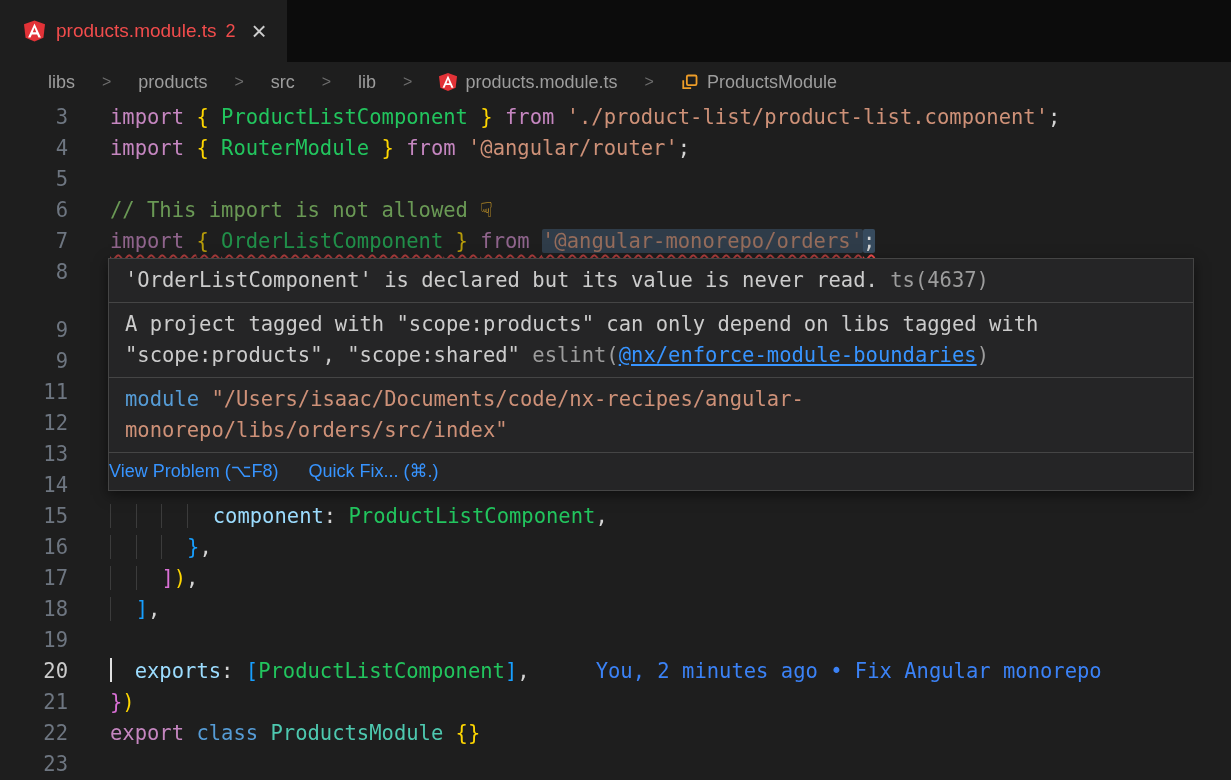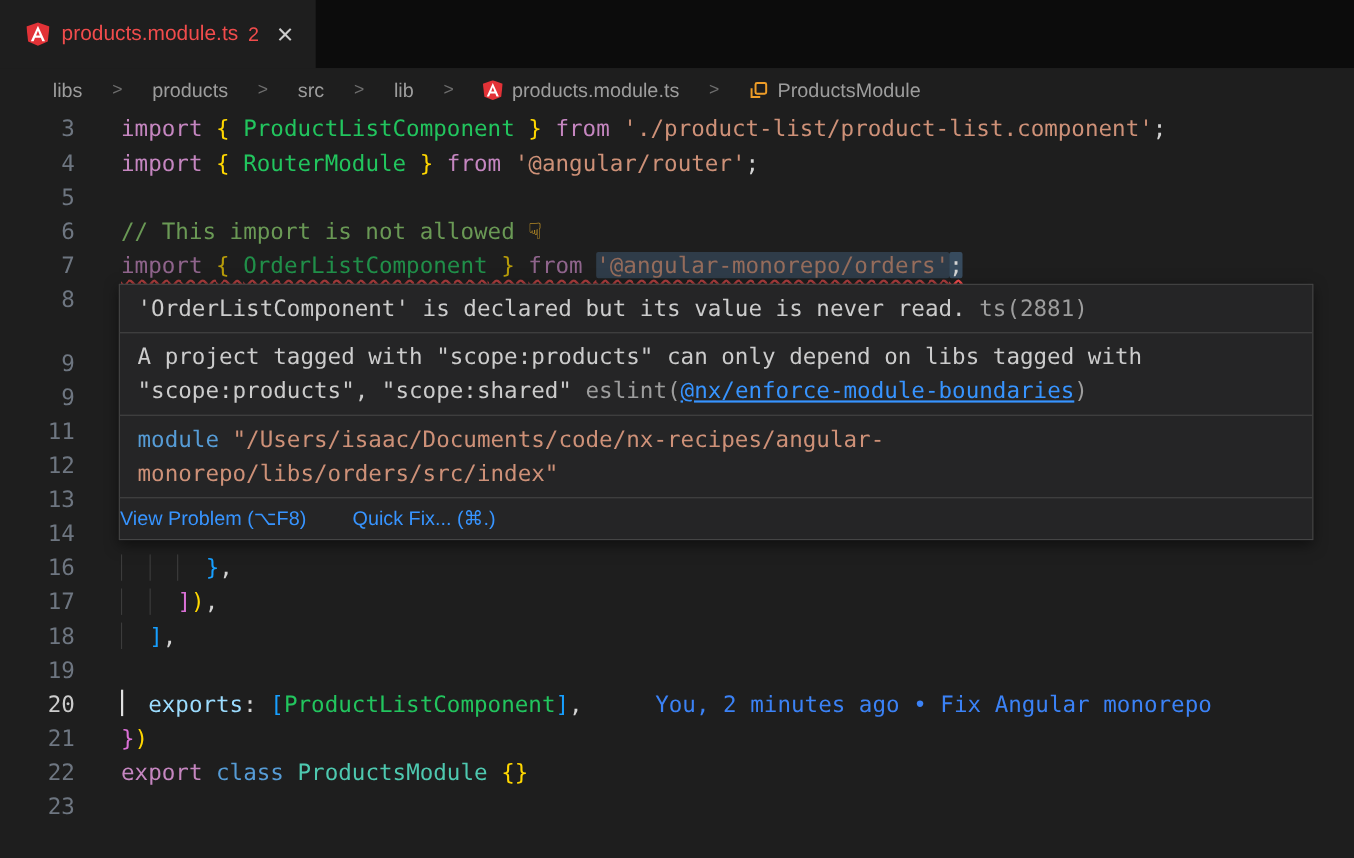--- a/index.html
+++ b/index.html
@@ -48,21 +48,21 @@
   .blame{color:#3b82f6;margin-left:66px}
 
   
   .hover{position:absolute;left:108px;top:156px;width:1086px;background:#252526;border:1px solid #454545;
          box-shadow:0 4px 12px rgba(0,0,0,.5);z-index:10;line-height:31px;color:#cccccc;font-size:20.5px}
   .hsec{padding:6px 16px;border-bottom:1px solid #454545}
   .dsrc{color:#9d9d9d}
   .hlink{color:#3794ff;text-decoration:underline;cursor:pointer}
   .mkw{color:#569CD6}
   .mstr{color:#CE9178}
-  .hactions{padding:6px 0;display:flex;gap:42px;font-family:"Liberation Sans",sans-serif;font-size:18px;line-height:25px}
+  .hactions{padding:6px 0;display:flex;gap:30px;font-family:"Liberation Sans",sans-serif;font-size:18px;line-height:25px}
   .haction{color:#3794ff;cursor:pointer;text-decoration:none}
 </style>
 </head>
 <body>
 
 <div class="tabbar">
   <div class="tab">
     <svg class="tab-icon" viewBox="0 0 16 16">
       <path d="M8 0l8 2.8-1.2 10.4L8 16l-6.8-2.8L0 2.8z" fill="#e23237"></path>
       <path d="M8 2.2L3.1 13h1.9l1-2.4h4l1 2.4h1.9L8 2.2zm1.3 6.8H6.7L8 5.6l1.3 3.4z" fill="#ffffff"></path>
@@ -107,33 +107,34 @@
       <div class="line"><div class="gutter">6</div><div class="code"><span class="tk cm">// This import is not allowed </span><span class="tk emoji">☟</span></div></div>
       <div class="line"><div class="gutter">7</div><div class="code"><span class="sq"><span class="tk kw dm">import </span><span class="tk b1 dm">{ </span><span class="tk cls dm">OrderListComponent</span><span class="tk b1 dm"> } </span><span class="tk kw dm">from </span><span class="tk str hl dm">'@angular-monorepo/orders'</span><span class="tk pl hl">;</span></span></div></div>
       <div class="line"><div class="gutter">8</div><div class="code"></div></div>
       <div class="spacer"></div>
       <div class="line"><div class="gutter">9</div><div class="code"></div></div>
       <div class="line"><div class="gutter">9</div><div class="code"></div></div>
       <div class="line"><div class="gutter">11</div><div class="code"></div></div>
       <div class="line"><div class="gutter">12</div><div class="code"></div></div>
       <div class="line"><div class="gutter">13</div><div class="code"></div></div>
       <div class="line"><div class="gutter">14</div><div class="code"></div></div>
+      <div class="line"><div class="gutter">15</div><div class="code"><span class="tk ig">  </span><span class="tk ig">  </span><span class="tk ig">  </span><span class="tk ig">  </span><span class="tk prop">component</span><span class="tk pl">: </span><span class="tk cls">ProductListComponent</span><span class="tk pl">,</span></div></div>
       <div class="line"><div class="gutter">16</div><div class="code"><span class="tk ig">  </span><span class="tk ig">  </span><span class="tk ig">  </span><span class="tk b3">}</span><span class="tk pl">,</span></div></div>
       <div class="line"><div class="gutter">17</div><div class="code"><span class="tk ig">  </span><span class="tk ig">  </span><span class="tk b2">]</span><span class="tk b1">)</span><span class="tk pl">,</span></div></div>
       <div class="line"><div class="gutter">18</div><div class="code"><span class="tk ig">  </span><span class="tk b3">]</span><span class="tk pl">,</span></div></div>
       <div class="line"><div class="gutter">19</div></div>
       <div class="line current"><div class="gutter">20</div><div class="code"><span class="tk cursor"></span><span class="tk ws">  </span><span class="tk prop">exports</span><span class="tk pl">: </span><span class="tk b3">[</span><span class="tk cls">ProductListComponent</span><span class="tk b3">]</span><span class="tk pl">,</span><span class="blame">You, 2 minutes ago • Fix Angular monorepo</span></div></div>
       <div class="line"><div class="gutter">21</div><div class="code"><span class="tk b2">}</span><span class="tk b1">)</span></div></div>
       <div class="line"><div class="gutter">22</div><div class="code"><span class="tk kw">export </span><span class="tk kw2">class </span><span class="tk cls2">ProductsModule </span><span class="tk b1">{}</span></div></div>
       <div class="line"><div class="gutter">23</div><div class="code"></div></div>
     </div>
 
   <div class="hover">
     <div class="hsec">
-      <span>'OrderListComponent' is declared but its value is never read.</span><span class="dsrc"> ts(2881)</span>
+      <span>'OrderListComponent' is declared but its value is never read.</span><span class="dsrc"> ts(4637)</span>
     </div>
     <div class="hsec">
       <span>A project tagged with "scope:products" can only depend on libs tagged with "scope:products", "scope:shared" </span><span class="dsrc">eslint(</span><a class="hlink">@nx/enforce-module-boundaries</a><span class="dsrc">)</span>
     </div>
     <div class="hsec">
       <span class="mkw">module </span><span class="mstr">"/Users/isaac/Documents/code/nx-recipes/angular-monorepo/libs/orders/src/index"</span>
     </div>
     <div class="hactions">
       <a class="haction">View Problem (⌥F8)</a>
       <a class="haction">Quick Fix... (⌘.)</a>

